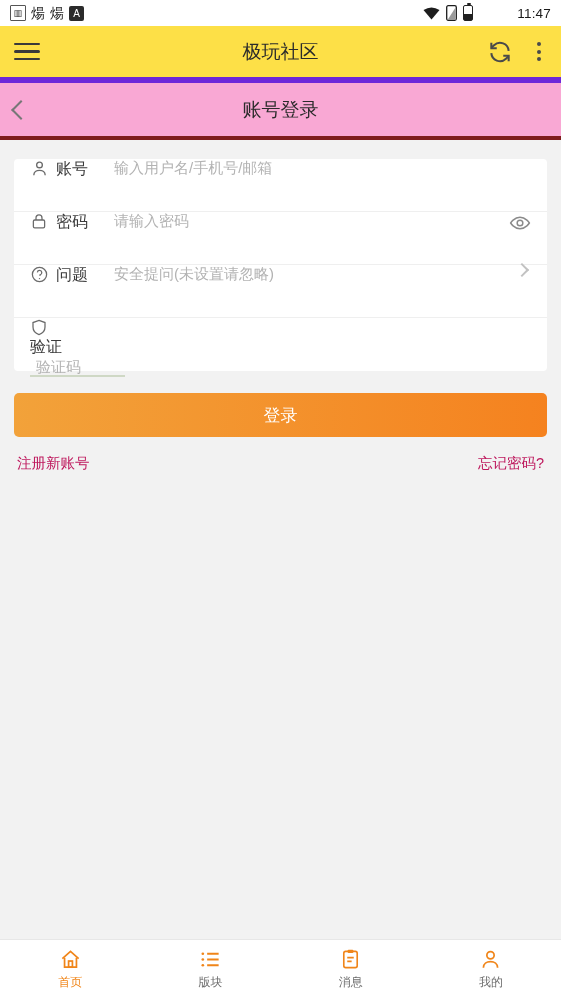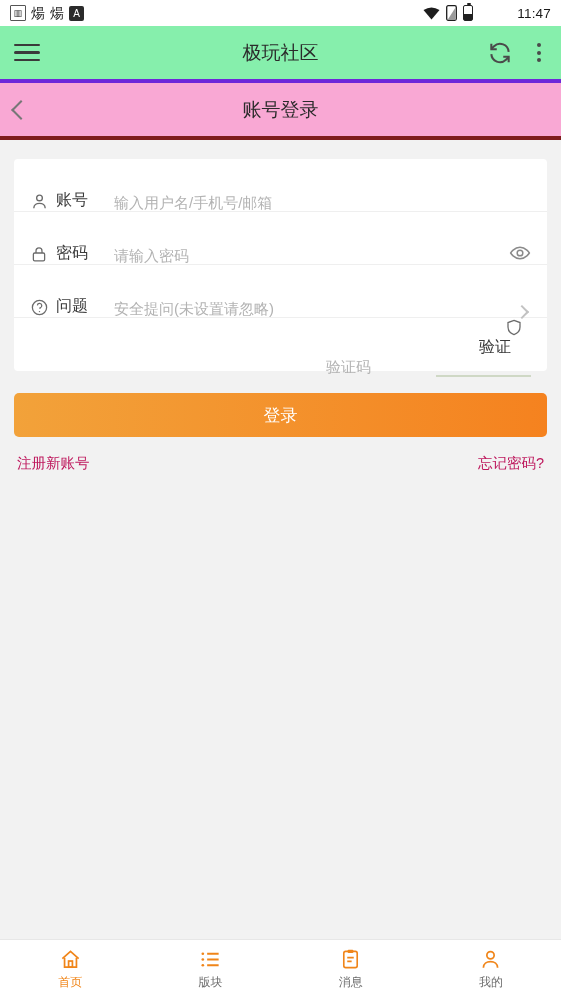--- a/index.html
+++ b/index.html
@@ -44,26 +44,26 @@
   }
   .batt::after {
     content: ""; position: absolute; top: -3px; left: 2.5px;
     width: 4px; height: 2px; background: #222; border-radius: 1px;
   }
   .batt-fill { position: absolute; bottom: 0; left: 0; right: 0; height: 45%; background: #222; }
 
   
   .appbar {
     height: 57px;
-    background: #86efac;
+    background: #fde047;
     display: flex;
     align-items: center;
     padding: 0 14px;
     position: relative;
-    border-bottom: 4px solid #6d28d9;
+    border-bottom: 6px solid #6d28d9;
   }
   .hamburger { width: 26px; display: flex; flex-direction: column; gap: 5px; cursor: pointer; }
   .hamburger span { display: block; height: 2.5px; background: #3a3a3a; border-radius: 2px; }
   .appbar-title {
     position: absolute; left: 0; right: 0; text-align: center;
     font-size: 19px; color: #2b2b2b; font-weight: 500; pointer-events: none;
   }
   .appbar-actions { margin-left: auto; display: flex; align-items: center; gap: 18px; z-index: 2; }
   .refresh-ic { width: 26px; height: 26px; color: #4a4a4a; }
   .dots { display: flex; flex-direction: column; gap: 3.5px; align-items: center; padding: 2px 6px; cursor: pointer; }
@@ -90,21 +90,21 @@
   }
 
   
   .content { flex: 1; overflow: hidden; }
   .card {
     margin: 19px 14px 0 14px;
     background: #ffffff;
     border-radius: 4px;
   }
   .field {
-    display: flex; align-items: flex-end;
+    display: flex; align-items: flex-start;
     height: 53px;
     padding: 0 16px;
     border-bottom: 1px solid #efefef;
   }
   .field:last-child { border-bottom: none; flex-direction: column; }
   .f-icon { width: 26px; display: flex; align-items: center; justify-content: flex-start; color: #6b6b6b; }
   .f-label { font-size: 16px; color: #3b3b3b; width: 52px; flex: 0 0 auto; }
   .f-input {
     flex: 1;
     border: none; outline: none;

